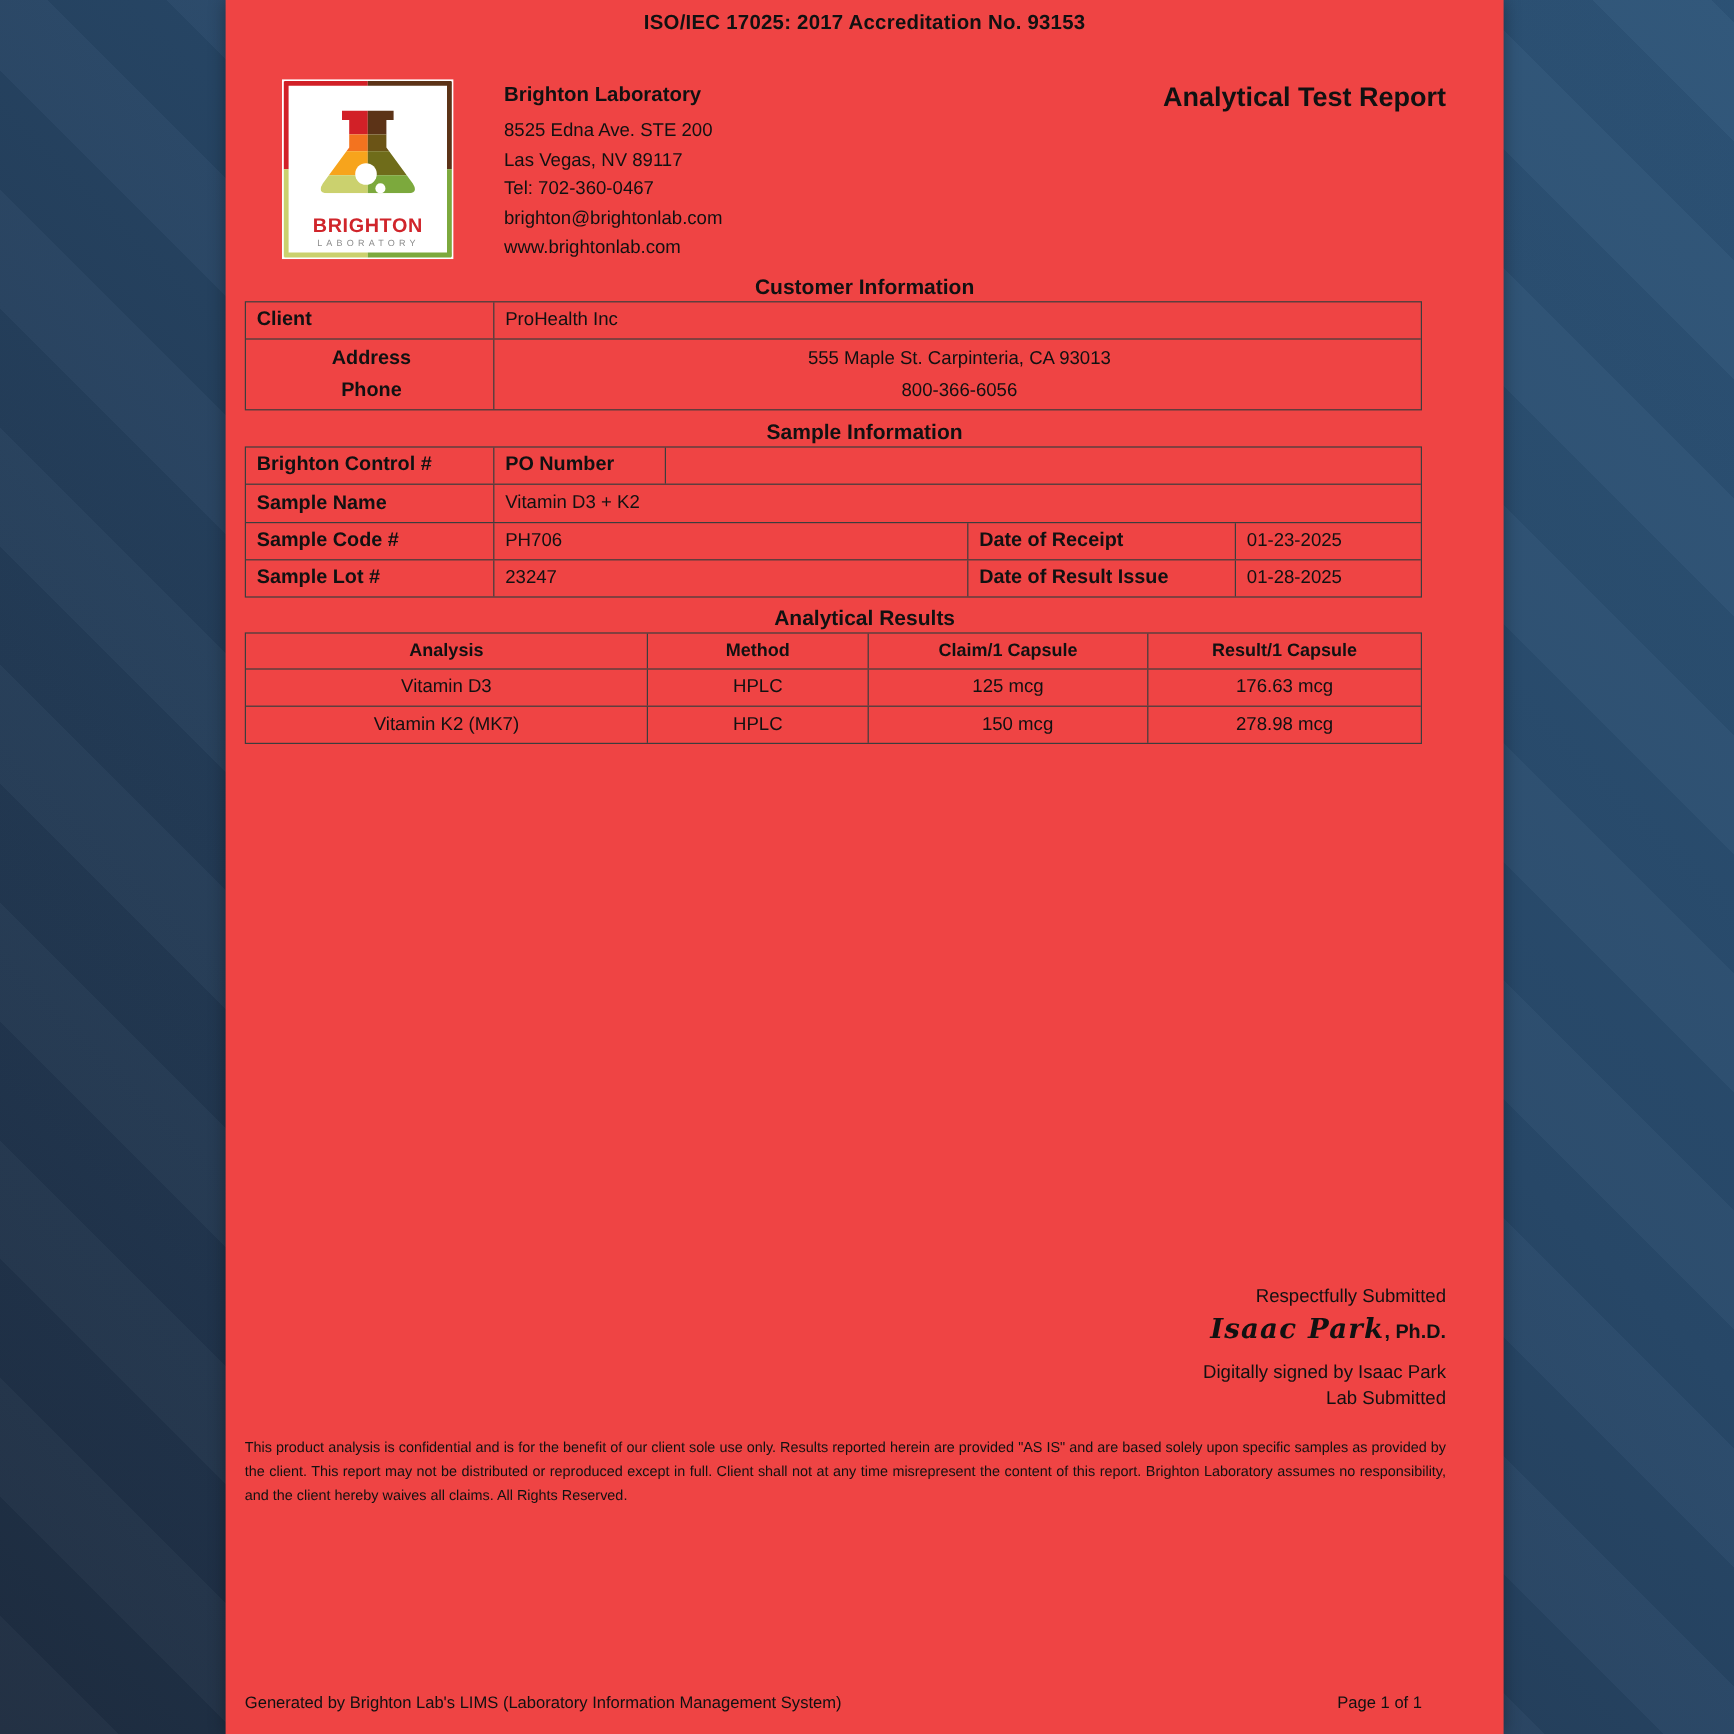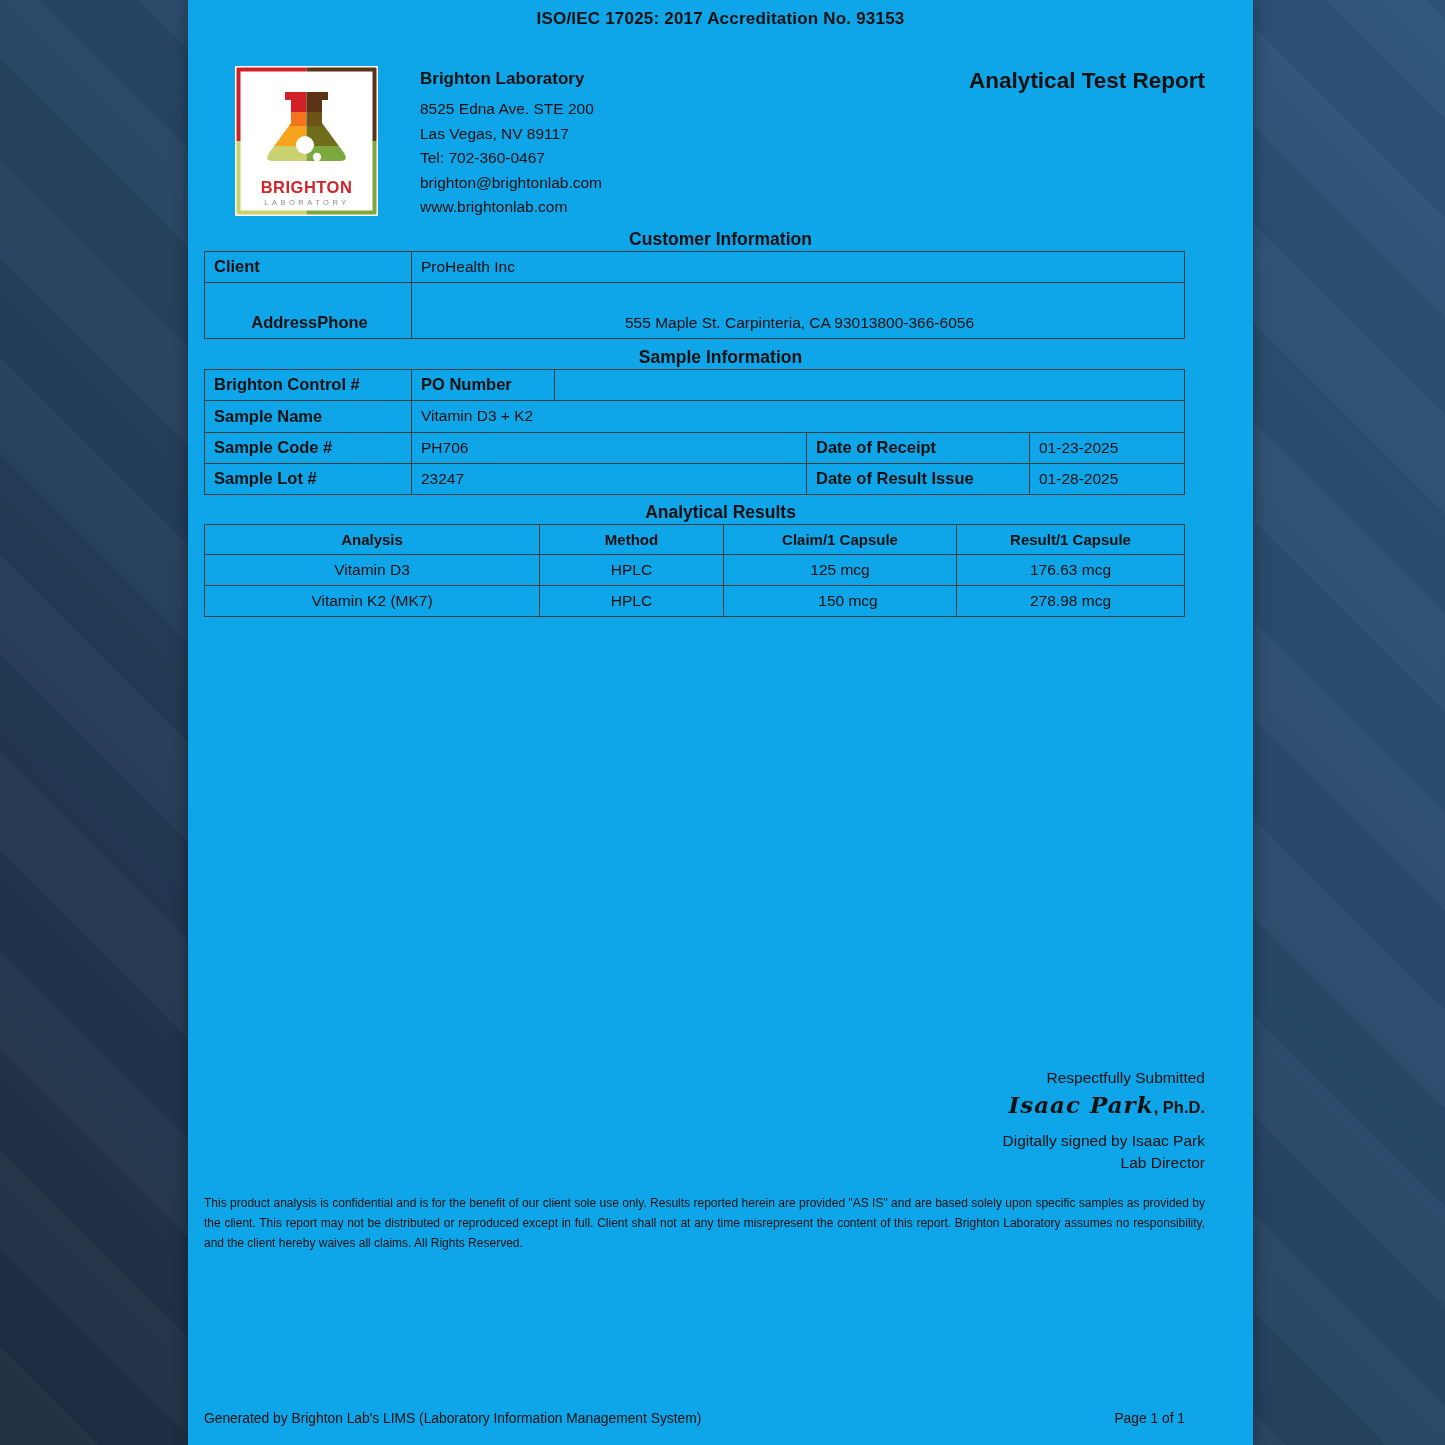--- a/index.html
+++ b/index.html
@@ -13,21 +13,21 @@
   .bg-texture {
     position: absolute; inset: 0;
     background: repeating-linear-gradient(45deg,
       rgba(255,255,255,0.025) 0 70px,
       rgba(0,0,0,0.03) 70px 140px);
   }
   .page {
     position: absolute;
     left: 188px; top: 0;
     width: 1065px; height: 1445px;
-    background: #0ea5e9;
+    background: #ef4444;
     box-shadow: 0 0 14px rgba(0,0,0,0.35);
   }
   .accreditation {
     margin-top: 9px;
     text-align: center;
     font-size: 17px;
     font-weight: bold;
     letter-spacing: 0.2px;
   }
   .header {
@@ -67,21 +67,21 @@
     border-left: 1.5px solid #3d3d3d;
     display: flex;
     align-items: center;
     padding: 2px 6px 2px 9px;
     min-height: 30px;
     font-size: 15.5px;
   }
   .cell:first-child { border-left: none; }
   .lbl { font-weight: bold; font-size: 16.5px; }
   .grow { flex: 1 1 auto; }
-  .multiline { align-items: flex-end; justify-content: center; }
+  .multiline { flex-direction: column; align-items: center; justify-content: center; }
   .multiline > div { line-height: 27px; }
   .results .cell { justify-content: center; text-align: center; padding: 2px 4px; }
   .results .head .cell { font-weight: bold; font-size: 15px; min-height: 29px; }
   .spacer { height: 450px; }
   .signature {
     text-align: right;
     margin-right: 48px;
     line-height: 22px;
     font-size: 15.5px;
   }
@@ -233,21 +233,21 @@
   </div>
 
   <div class="spacer"></div>
 
   <div class="signature">
     <div>Respectfully Submitted</div>
     <div class="sig-name-line">
       <span class="sig-script">Isaac Park</span><span class="sig-suffix">, Ph.D.</span>
     </div>
     <div>Digitally signed by Isaac Park</div>
-    <div>Lab Director</div>
+    <div>Lab Submitted</div>
   </div>
 
   <div class="disclaimer">This product analysis is confidential and is for the benefit of our client sole use only. Results reported herein are provided "AS IS" and are based solely upon specific samples as provided by the client. This report may not be distributed or reproduced except in full. Client shall not at any time misrepresent the content of this report. Brighton Laboratory assumes no responsibility, and the client hereby waives all claims. All Rights Reserved.</div>
 
   <div class="footer">
     <div>Generated by Brighton Lab's LIMS (Laboratory Information Management System)</div>
     <div>Page 1 of 1</div>
   </div>
 
 </div>

